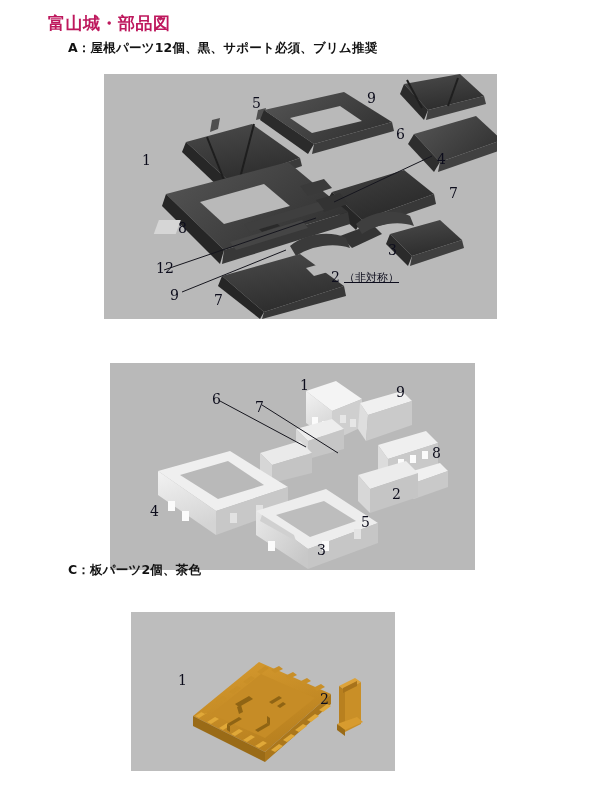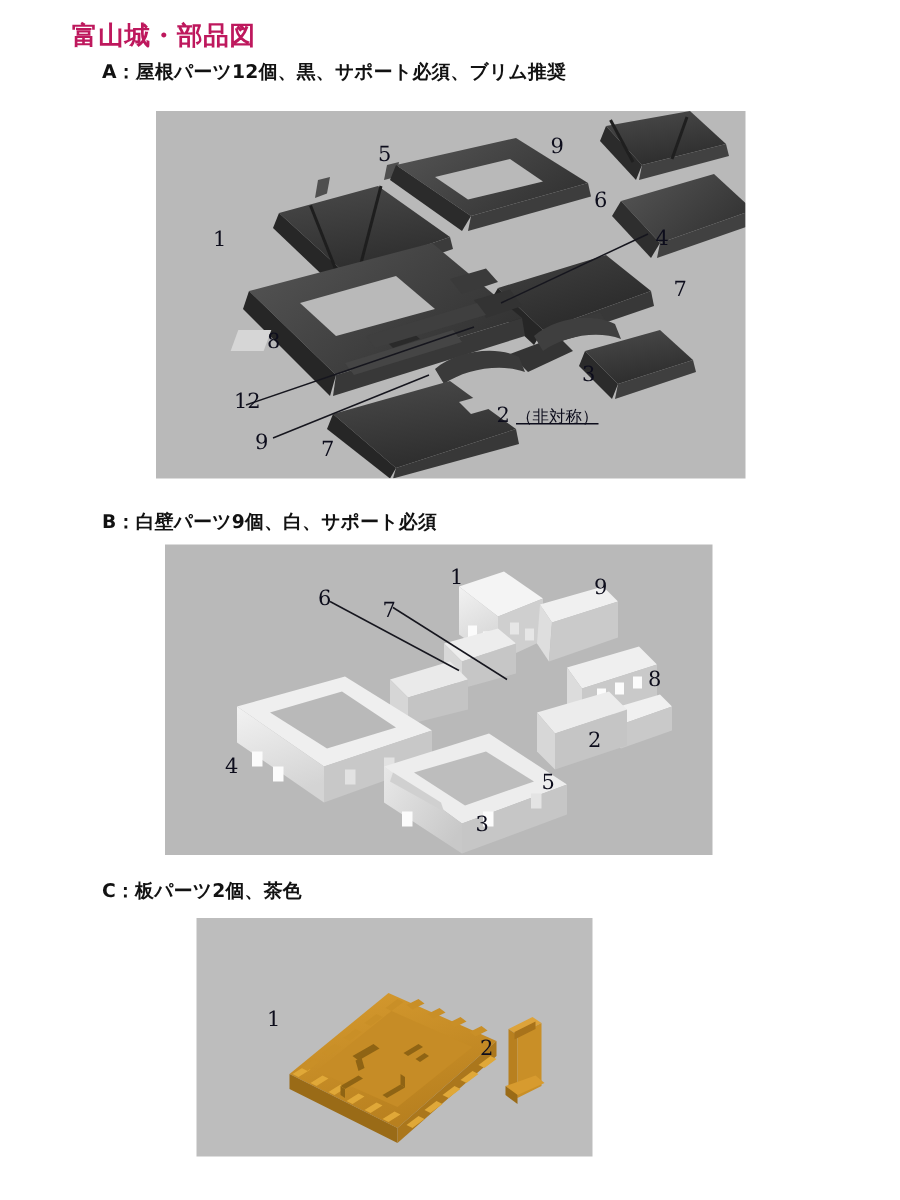--- a/index.html
+++ b/index.html
@@ -184,21 +184,20 @@
   <div class="callout" style="left:437px; top:152px;">4</div>
   <div class="callout" style="left:449px; top:186px;">7</div>
   <div class="callout" style="left:178px; top:221px;">8</div>
   <div class="callout" style="left:388px; top:243px;">3</div>
   <div class="callout" style="left:156px; top:261px;">12</div>
   <div class="callout" style="left:170px; top:288px;">9</div>
   <div class="callout" style="left:214px; top:293px;">7</div>
   <div class="callout" style="left:331px; top:270px;">2</div>
   <div class="callout small" style="left:344px; top:272px;">（非対称）</div>
 
-  <div class="section-caption" style="left:68px; top:340px;">B：白壁パーツ9個、白、サポート必須</div>
 
   <div class="figure fig-b" style="left:110px; top:363px; width:365px; height:207px;">
     <svg class="svg-layer" viewBox="0 0 365 207" preserveAspectRatio="none">
       <defs>
         <linearGradient id="wtA" x1="0" y1="0" x2="0.3" y2="1">
           <stop offset="0" stop-color="#f2f2f2"></stop>
           <stop offset="1" stop-color="#d4d4d4"></stop>
         </linearGradient>
         <linearGradient id="wtB" x1="0" y1="0" x2="1" y2="0.7">
           <stop offset="0" stop-color="#e8e8e8"></stop>
@@ -284,21 +283,21 @@
   <div class="callout" style="left:300px; top:378px;">1</div>
   <div class="callout" style="left:396px; top:385px;">9</div>
   <div class="callout" style="left:212px; top:392px;">6</div>
   <div class="callout" style="left:255px; top:400px;">7</div>
   <div class="callout" style="left:432px; top:446px;">8</div>
   <div class="callout" style="left:150px; top:504px;">4</div>
   <div class="callout" style="left:392px; top:487px;">2</div>
   <div class="callout" style="left:361px; top:515px;">5</div>
   <div class="callout" style="left:317px; top:543px;">3</div>
 
-  <div class="section-caption" style="left:68px; top:562px;margin-top:24px;">C：板パーツ2個、茶色</div>
+  <div class="section-caption" style="left:68px; top:562px;">C：板パーツ2個、茶色</div>
 
   <div class="figure fig-c" style="left:131px; top:612px; width:264px; height:159px;">
     <svg class="svg-layer" viewBox="0 0 264 159" preserveAspectRatio="none">
       <defs>
         <linearGradient id="brA" x1="0" y1="0" x2="0.4" y2="1">
           <stop offset="0" stop-color="#d79b2f"></stop>
           <stop offset="1" stop-color="#b8801f"></stop>
         </linearGradient>
       </defs>
 

